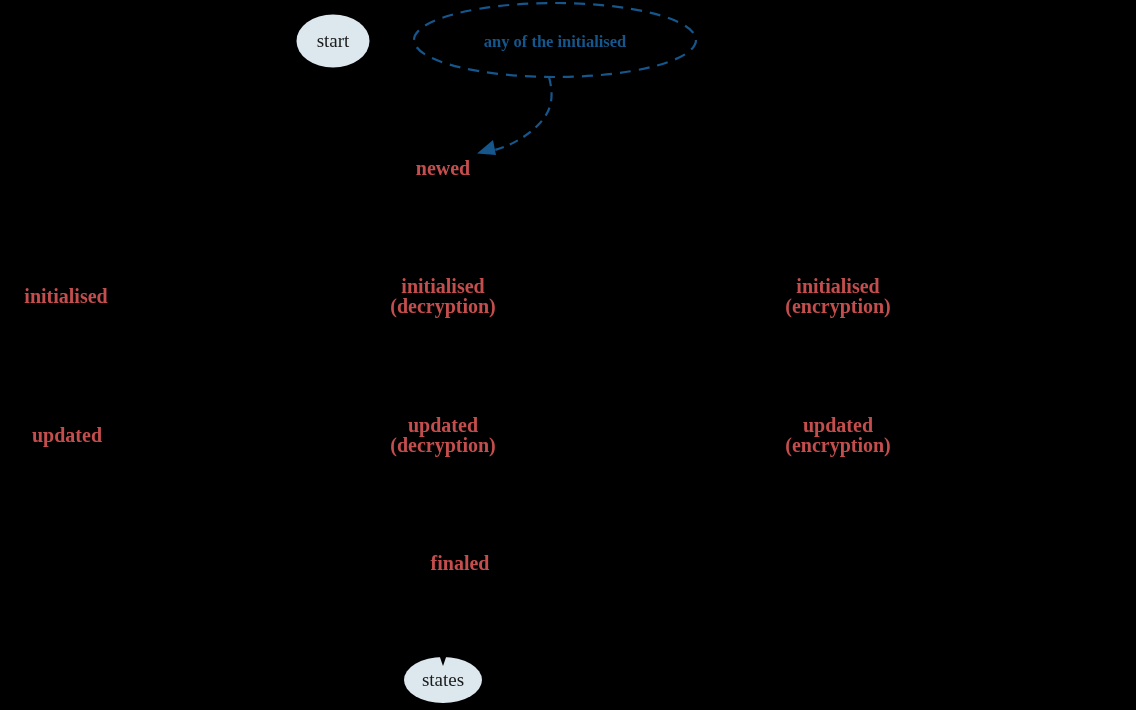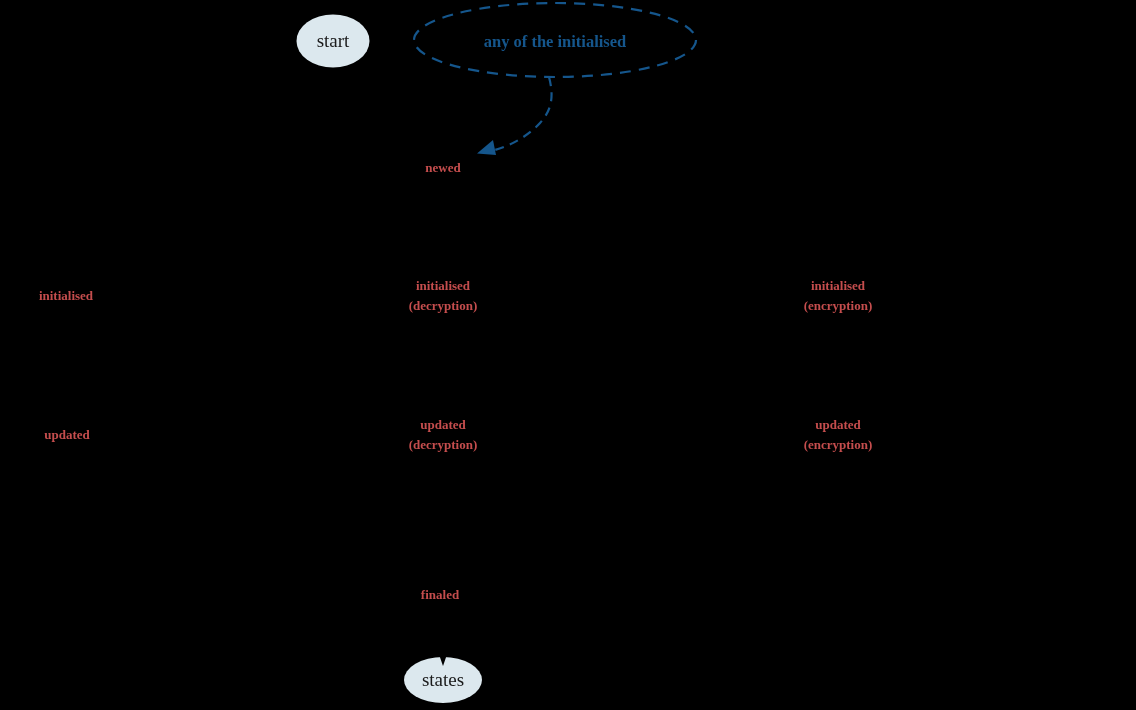--- a/index.html
+++ b/index.html
@@ -1,20 +1,20 @@
 <!DOCTYPE html>
 <html style="--bg: #000000; --state: #c44d4d; --blue: #15568c; --node-text: #1b1b1b;"><head>
 <meta charset="utf-8">
 <style>
   html,body{margin:0;padding:0;}
   body{width:1136px;height:710px;background:var(--bg,#000);overflow:hidden;}
   #stage{position:relative;width:1136px;height:592px;background:var(--bg,#000);font-family:"Liberation Serif",serif;}
   #shapes{position:absolute;left:0;top:0;}
   .label{position:absolute;transform:translate(-50%,-50%);white-space:nowrap;text-align:center;}
-  .state{color:var(--state,#c44d4d);font-size:13px;line-height:20px;font-weight:bold;}
+  .state{color:var(--state,#c44d4d);font-size:20px;line-height:20px;font-weight:bold;}
   .blue{color:var(--blue,#15568c);font-weight:bold;font-family:Liberation Serif, serif;}
   .node-label{color:var(--node-text,#1b1b1b);font-size:19px;}
   .caption{font-size:16.5px;line-height:19px;}
   .reset{position:absolute;transform:translateY(-50%);font-size:17px;white-space:nowrap;}
 </style>
 </head>
 <body>
 
 <div id="stage">
   <svg id="shapes" width="1136" height="710" viewBox="0 0 1136 710">
@@ -52,16 +52,16 @@
   <div class="label state" style="left:443px;top:435px;">
     <div>updated</div>
     <div>(decryption)</div>
   </div>
 
   <div class="label state" style="left:838px;top:435px;">
     <div>updated</div>
     <div>(encryption)</div>
   </div>
 
-  <div class="label state" style="left:440px;top:563px;margin-top:32px;">finaled</div>
+  <div class="label state" style="left:460px;top:563px;">finaled</div>
 
   <div class="label node-label" style="left:443px;top:680px;">states</div>
 </div>
 
 </body></html>

